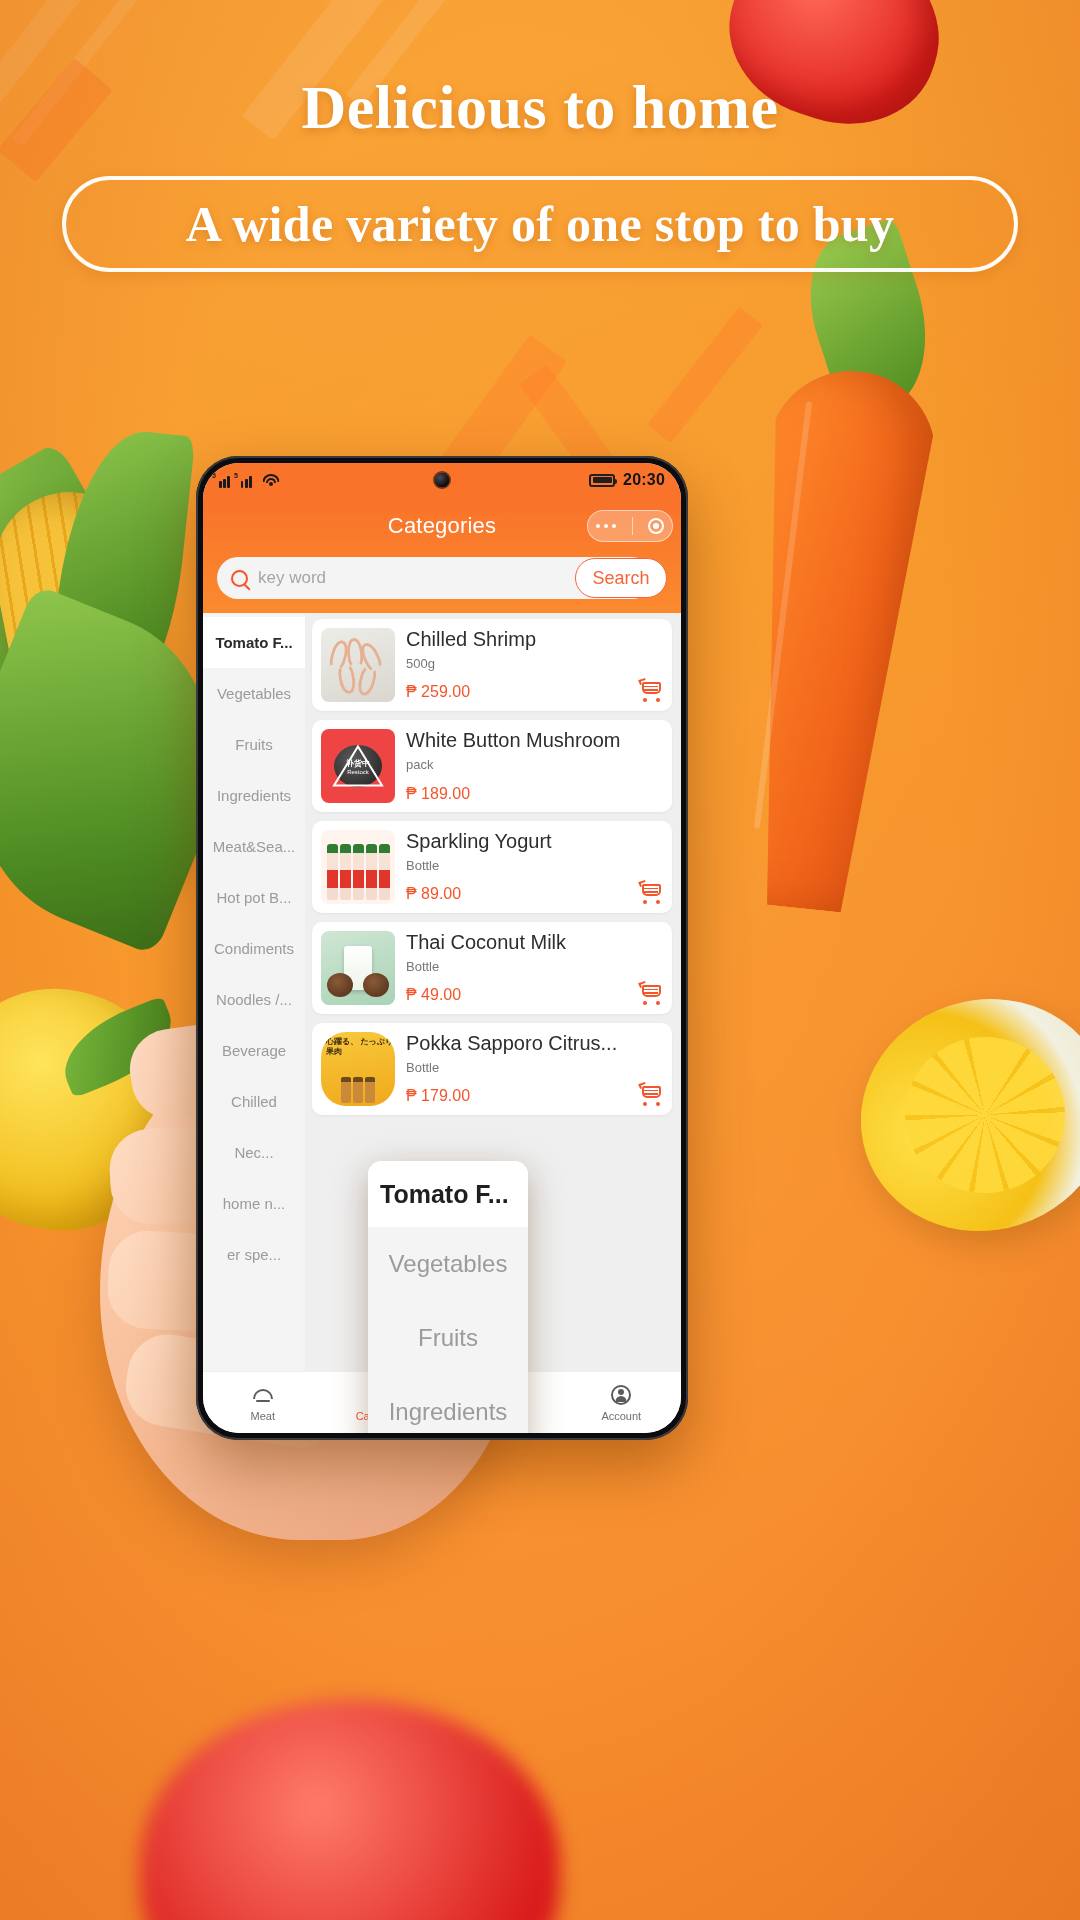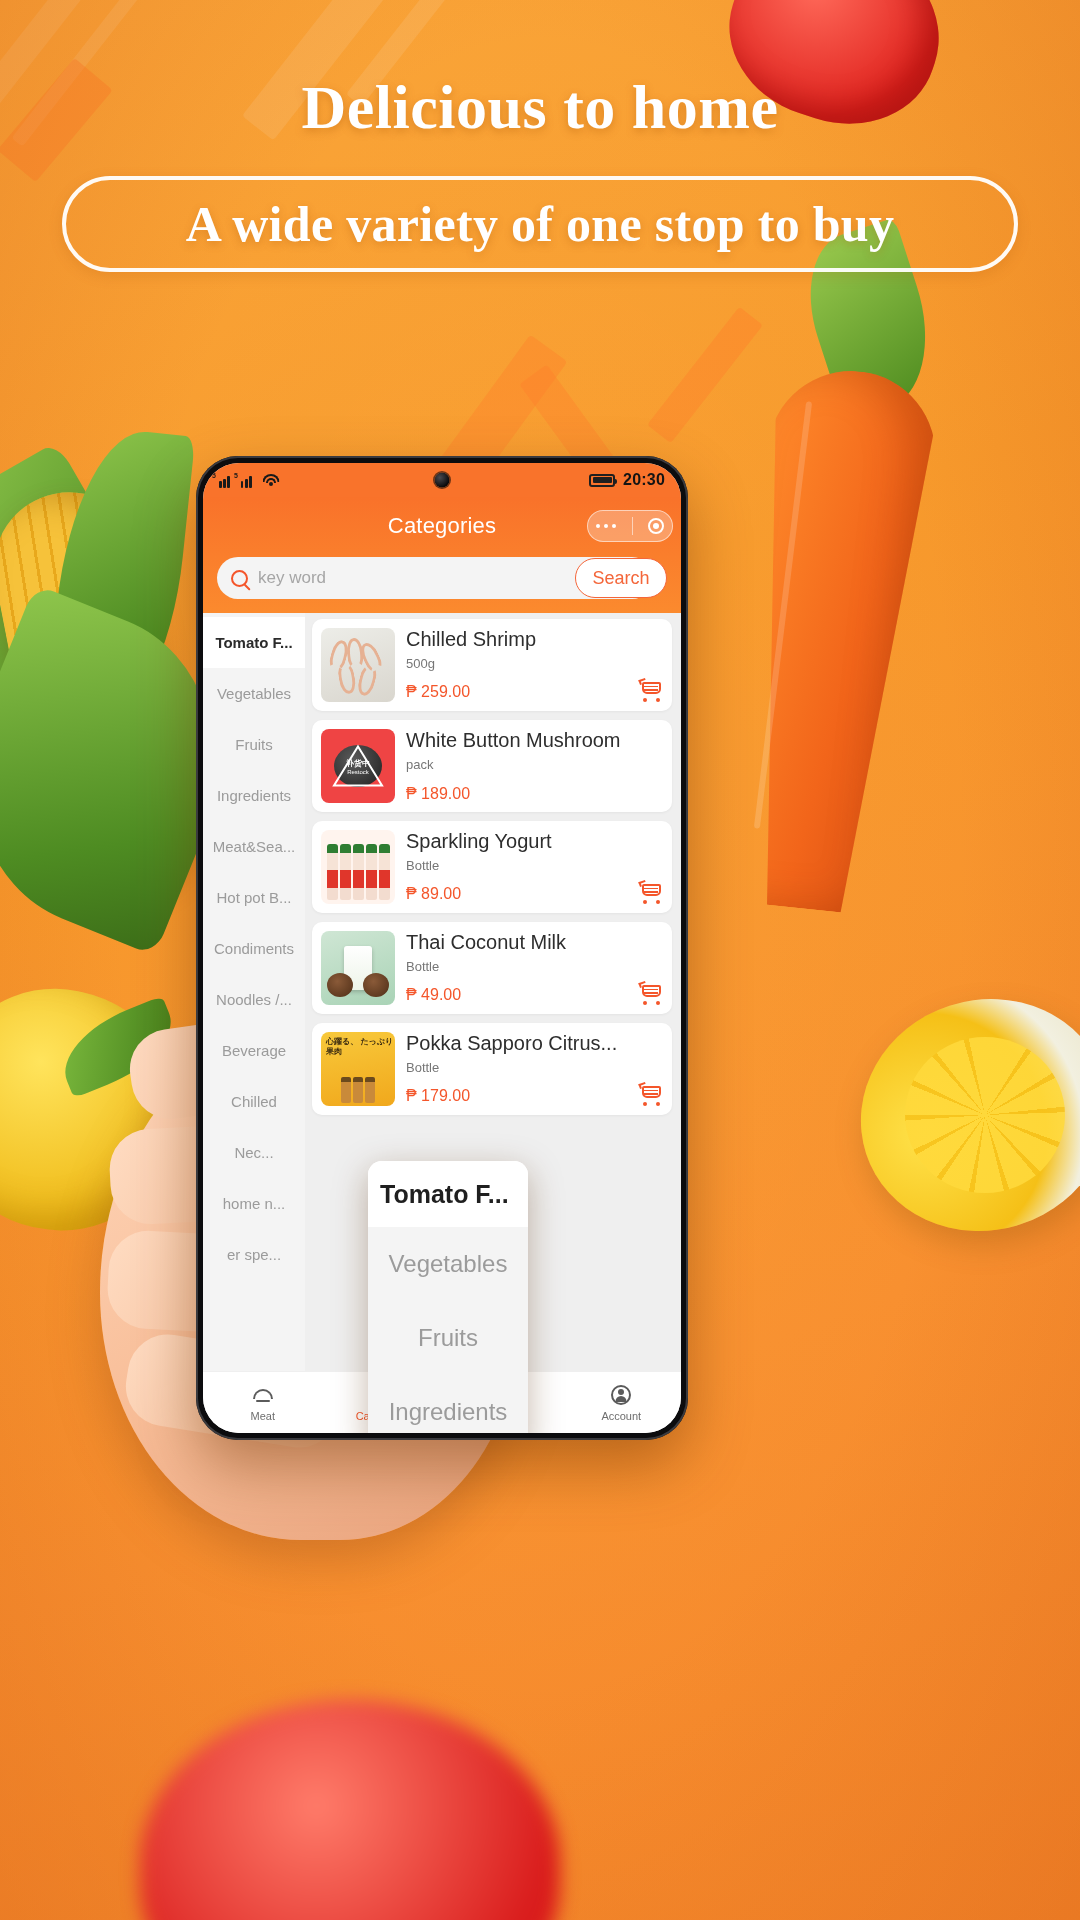--- a/index.html
+++ b/index.html
@@ -305,21 +305,21 @@
   .t-mush .rst { position:absolute; left:0; right:0; top:50%; transform:translateY(-40%); text-align:center; color:#fff; }
   .t-mush .rst b { display:block; font-size:8px; line-height:1.1; }
   .t-mush .rst s { display:block; font-size:6px; text-decoration:none; line-height:1.1; }
   .t-yogurt { background:#FFF4EE; display:flex; align-items:flex-end; justify-content:center; gap:2px; padding-bottom:4px; }
   .t-yogurt i { display:block; width:11px; height:56px; border-radius:3px 3px 2px 2px;
     background: linear-gradient(180deg,#2E7D32 0 9px, #F6E3D6 9px 26px, #E0362B 26px 44px, #F3DCCF 44px 100%); }
   .t-coco { background: linear-gradient(160deg,#CFE6D4,#A9D3B6); display:flex; align-items:center; justify-content:center; }
   .t-coco .box { width:28px; height:44px; border-radius:3px; background: linear-gradient(180deg,#FFFFFF,#EDF4E8); box-shadow:0 2px 4px rgba(0,0,0,.2); }
   .t-coco .n1, .t-coco .n2 { position:absolute; bottom:8px; width:26px; height:24px; border-radius:50%; background: radial-gradient(circle at 40% 35%, #8A5A38, #4E2E17); }
   .t-coco .n1 { left:6px; } .t-coco .n2 { right:6px; }
-  .t-pokka { background: linear-gradient(170deg,#F8C93B,#F1A81C); position:relative; }
+  .t-pokka { background: linear-gradient(170deg,#F8C93B,#F1A81C); position:relative;border-radius:25px; }
   .t-pokka .jp { position:absolute; left:5px; top:5px; color:#3A2A10; font-size:8px; line-height:1.25; font-weight:bold; }
   .t-pokka .bt { position:absolute; left:50%; bottom:3px; transform:translateX(-50%); display:flex; gap:2px; }
   .t-pokka .bt i { display:block; width:10px; height:26px; border-radius:2px; background: linear-gradient(180deg,#6B4A1D 0 5px,#C98A3A 5px 100%); }
   .t-honey { background: linear-gradient(170deg,#F2B84A,#E09A2C); }
 
   
   .zoom-pop {
     position: absolute;
     left: 165px; top: 548px;
     width: 160px; height: 290px;

